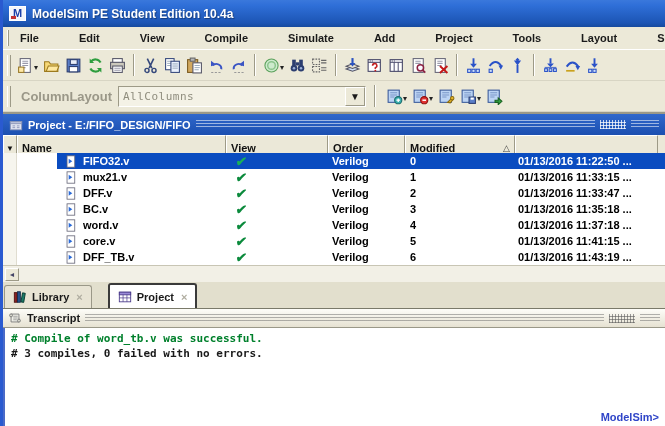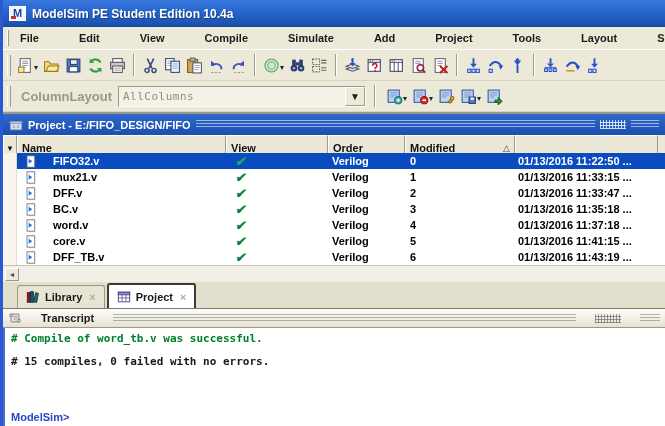--- a/index.html
+++ b/index.html
@@ -45,65 +45,65 @@
   
   .proj-header{height:21px;flex:0 0 21px;display:flex;align-items:center;gap:5px;padding:0 6px;
     background:linear-gradient(180deg,#3068cc,#1b4fb0);}
   .proj-title{color:#fff;font-size:11px;font-weight:700;white-space:nowrap;}
   .h-lines{flex:1;height:9px;background:repeating-linear-gradient(180deg,rgba(255,255,255,.55) 0 1px,transparent 1px 3px);}
   .h-grip{width:26px;height:9px;flex:0 0 26px;
     background-image:repeating-linear-gradient(90deg,rgba(255,255,255,.75) 0 1px,transparent 1px 3px),
                      repeating-linear-gradient(0deg,rgba(255,255,255,.75) 0 1px,transparent 1px 3px);}
   .h-lines.short{flex:0 0 28px;}
   
-  .trans-header{height:19px;flex:0 0 19px;display:flex;align-items:center;gap:19px;padding:0 5px;
+  .trans-header{height:19px;flex:0 0 19px;display:flex;align-items:center;gap:5px;padding:0 5px;
     background:linear-gradient(180deg,#fdfdf8,#e6e2d2);border-bottom:1px solid #9a9888;}
   .trans-title{color:#1a1a1a;font-size:11px;font-weight:700;}
   .l-lines{flex:1;height:9px;background:repeating-linear-gradient(180deg,rgba(90,90,90,.45) 0 1px,transparent 1px 3px);}
   .l-grip{width:26px;height:9px;flex:0 0 26px;
     background-image:repeating-linear-gradient(90deg,rgba(90,90,90,.6) 0 1px,transparent 1px 3px),
                      repeating-linear-gradient(0deg,rgba(90,90,90,.6) 0 1px,transparent 1px 3px);}
   .l-lines.short{flex:0 0 20px;}
   
   .col-header{height:18px;flex:0 0 18px;display:grid;grid-template-columns:14px 209px 102px 77px 110px 143px 10px;background:#ebe8d8;}
   .hcell{border:1px solid;border-color:#fff #9d9a87 #9d9a87 #fff;font-size:11px;font-weight:700;
     color:#111;padding:12px 4px;display:flex;align-items:center;white-space:nowrap;overflow:hidden;}
   .hcell.center{justify-content:center;padding:1px 1px;}
   .hcell .sort{margin-left:auto;font-size:9px;color:#444;font-weight:400;}
   .filter-glyph{font-size:8px;color:#111;}
   .rows{height:112px;flex:0 0 112px;background:#fff;overflow:hidden;}
   .row{display:grid;grid-template-columns:14px 209px 102px 77px 110px 153px;height:16px;align-items:center;}
   .gutter{background:#f6f5ee;border-right:1px solid #e0ddd0;height:100%;}
   .cell{font-size:11px;font-weight:700;color:#000;white-space:nowrap;overflow:hidden;height:100%;
     display:flex;align-items:center;}
-  .cell.name{padding-left:8px;gap:15px;}
+  .cell.name{padding-left:8px;gap:5px;margin-left:40px;}
   .cell.status{padding-left:10px;}
   .cell.type{padding-left:4px;}
   .cell.order{padding-left:5px;}
   .cell.modified{padding-left:3px;}
   .check{color:#0b8a3c;font-size:13px;font-weight:700;line-height:1;transform:skewX(-8deg);}
   .row.sel .cell{background:#0a4cc0;color:#fff;}
   .row.sel .check{color:#18b058;}
   
   .hscroll{height:17px;flex:0 0 17px;background:#f2f0e6;border-top:1px solid #c8c5b4;display:flex;align-items:center;padding:1px 2px;}
   .scroll-btn{width:14px;height:13px;background:#ece9d8;border:1px solid;border-color:#fff #9d9a87 #9d9a87 #fff;
     font-size:7px;color:#446;display:flex;align-items:center;justify-content:center;}
   
-  .tabbar{height:17px;flex:0 0 27px;background:#e2dfcd;display:flex;align-items:flex-end;padding:3px 0 0 14px;gap:2px;
+  .tabbar{height:17px;flex:0 0 27px;background:#e2dfcd;display:flex;align-items:flex-end;padding:3px 0 0 1px;gap:16px;
     border-bottom:1px solid #7a7a6a;}
   .tab{height:23px;display:flex;align-items:center;gap:5px;padding:0 8px;font-size:11px;font-weight:700;color:#1a1a1a;
     background:#e8e4d4;border:1px solid #9a9888;border-bottom:none;border-radius:3px 3px 0 0;}
   .tab.active{background:#fff;border:2px solid #3a3a3a;border-bottom:none;height:25px;}
   .tab-close{color:#b0ada0;font-size:11px;font-weight:700;margin-left:2px;}
   
   .trans-wrap{flex:1;display:flex;flex-direction:column;min-height:0;}
   .trans-content{flex:1;background:#fff;border-left:2px solid #4a6ac8;display:flex;flex-direction:column;
-    padding:3px 6px 2px 6px;overflow:hidden;gap:8px;}
+    padding:3px 6px 2px 6px;overflow:hidden;}
   .t-line{font-family:"DejaVu Sans Mono",monospace;font-size:11px;font-weight:700;line-height:15px;white-space:pre;}
-  .t-prompt{margin-top:auto;font-size:11px;font-weight:700;color:#2f45c8;line-height:14px;}
+  .t-prompt{margin-top:auto;font-size:11px;font-weight:700;color:#2f45c8;line-height:14px;text-align:right;}
 </style>
 </head>
 <body>
 
 <div id="app">
 
   <div class="titlebar">
     <span class="logo">M</span>
     <span class="title-text">ModelSim PE Student Edition 10.4a</span>
   </div>
@@ -699,18 +699,18 @@
             <path d="M6 6h5M6 8h5M6 10h4" stroke="#999" fill="none"></path>
           </svg>
         </span>
       <span class="trans-title">Transcript</span>
       <span class="l-lines"></span>
       <span class="l-grip"></span>
       <span class="l-lines short"></span>
     </div>
     <div class="trans-content" id="transcript-content">
       <div class="t-line" style="color: rgb(0, 128, 44);"># Compile of word_tb.v was successful.</div>
-        <div class="t-line" style="color: rgb(26, 26, 26);"># 15 compiles, 0 failed with no errors.</div>
+        <div class="t-line" style="color: rgb(26, 26, 26);"># 3 compiles, 0 failed with no errors.</div>
         <div class="t-prompt" id="t-prompt">ModelSim&gt;</div>
     </div>
   </div>
 
 </div>
 
 </body></html>

